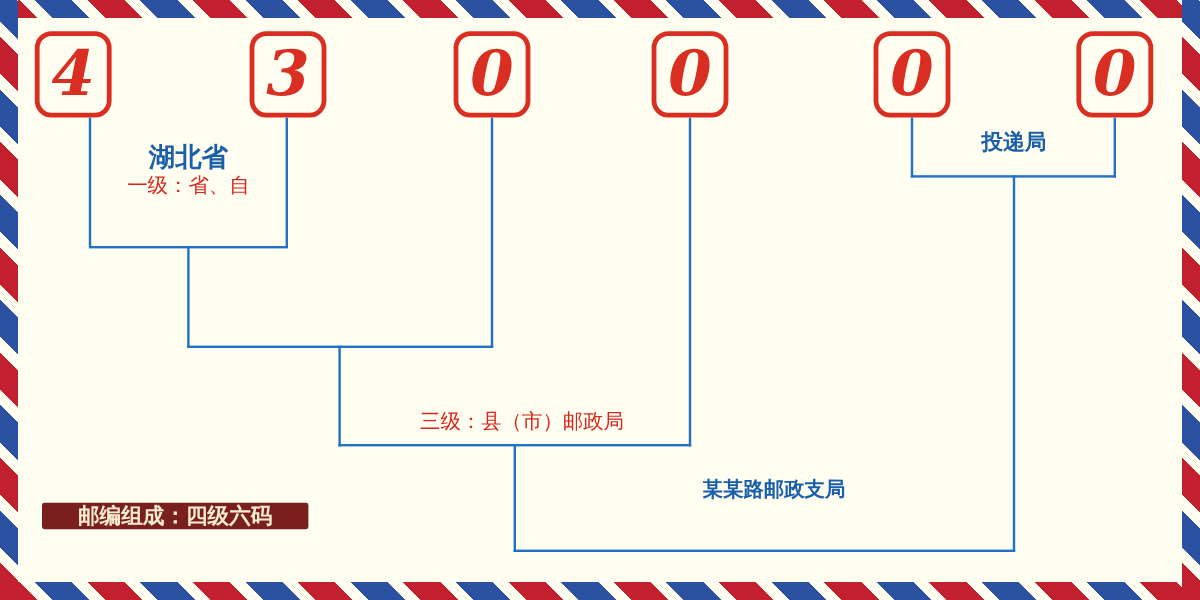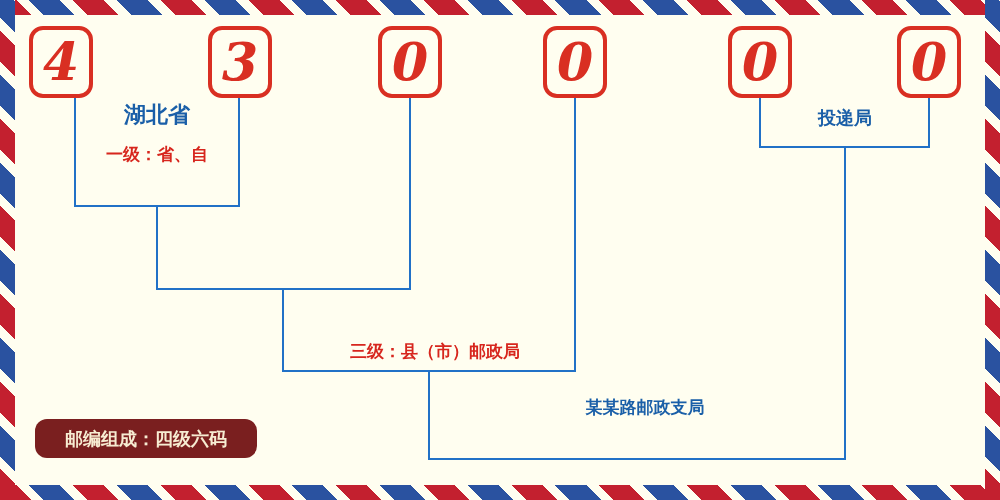--- a/index.html
+++ b/index.html
@@ -17,26 +17,26 @@
   .bs-left { left:0; top:0; width:15px; height:500px; }
   .bs-right { left:985px; top:0; width:15px; height:500px; }
   .digit-box { position:absolute; top:26px; width:64px; height:72px;
     border:4px solid var(--digit-red,#d92f22); border-radius:14px;
     display:flex; align-items:center; justify-content:center; background:transparent; }
   .digit { font-family:"DejaVu Serif","Liberation Serif",serif; font-style:italic;
     font-weight:bold; font-size:52px; line-height:1; color:var(--digit-red,#d92f22); }
   .line { position:absolute; background:var(--line-blue,#2171c7); }
   .lvl-name { position:absolute; text-align:center; font-weight:bold; font-size:22px;
     color:var(--label-blue,#1a5fa8); }
-  .lvl-desc { position:absolute; text-align:center; font-weight:bold; font-size:17px;
+  .lvl-desc { position:absolute; text-align:center; font-weight:normal; font-size:17px;
     color:var(--desc-red,#d7261d); }
   .small-name { font-size:17px; }
   .delivery-name { font-size:18px; }
-  .footer-box { position:absolute; left:35px; top:419px; width:222px; height:39px;
-    background:var(--footer-bg,#7a1f1f); border-radius:12px;
+  .footer-box { position:absolute; left:35px; top:419px; width:222px; height:22px;
+    background:var(--footer-bg,#7a1f1f); border-radius:2px;
     display:flex; align-items:center; justify-content:center; }
   .footer-text { font-size:18px; font-weight:bold; color:var(--footer-text,#f7ecd2); }
 </style>
 </head>
 <body>
 
 <div class="canvas">
 
   <div class="border-strip bs-top"></div>
   <div class="border-strip bs-bottom"></div>
@@ -75,21 +75,21 @@
   <div class="line" style="left:574px;top:98px;width:2px;height:274px"></div>
 
   <div class="line" style="left:428px;top:370px;width:2px;height:90px"></div>
   <div class="line" style="left:428px;top:458px;width:418px;height:2px"></div>
   <div class="line" style="left:844px;top:146px;width:2px;height:314px"></div>
 
   <div class="line" style="left:759px;top:98px;width:2px;height:50px"></div>
   <div class="line" style="left:759px;top:146px;width:171px;height:2px"></div>
   <div class="line" style="left:928px;top:98px;width:2px;height:50px"></div>
 
-  <div class="lvl-name" style="left:75px;top:100px;width:164px">湖北省</div>
+  <div class="lvl-name" style="left:75px;top:116px;width:164px">湖北省</div>
   <div class="lvl-desc" style="left:55px;top:143px;width:204px">一级：省、自</div>
 
 
   <div class="lvl-desc" style="left:300px;top:340px;width:270px">三级：县（市）邮政局</div>
 
   <div class="lvl-name small-name" style="left:535px;top:396px;width:220px">某某路邮政支局</div>
 
   <div class="lvl-name delivery-name" style="left:770px;top:106px;width:150px">投递局</div>
 
   <div class="footer-box">

